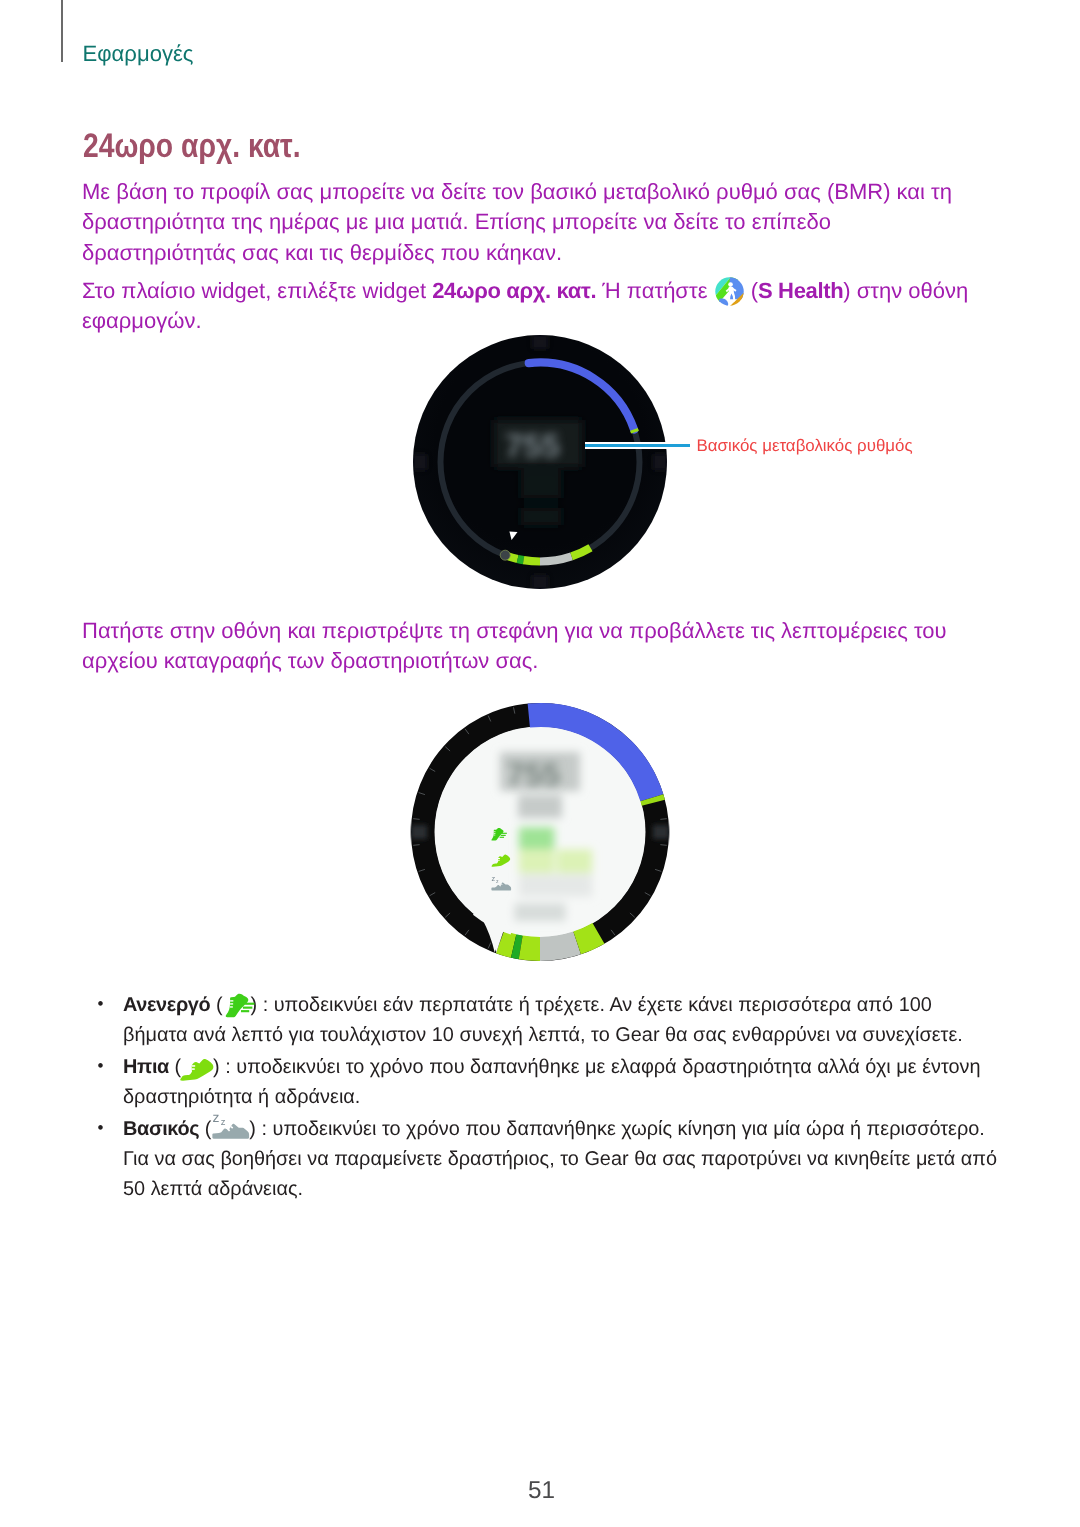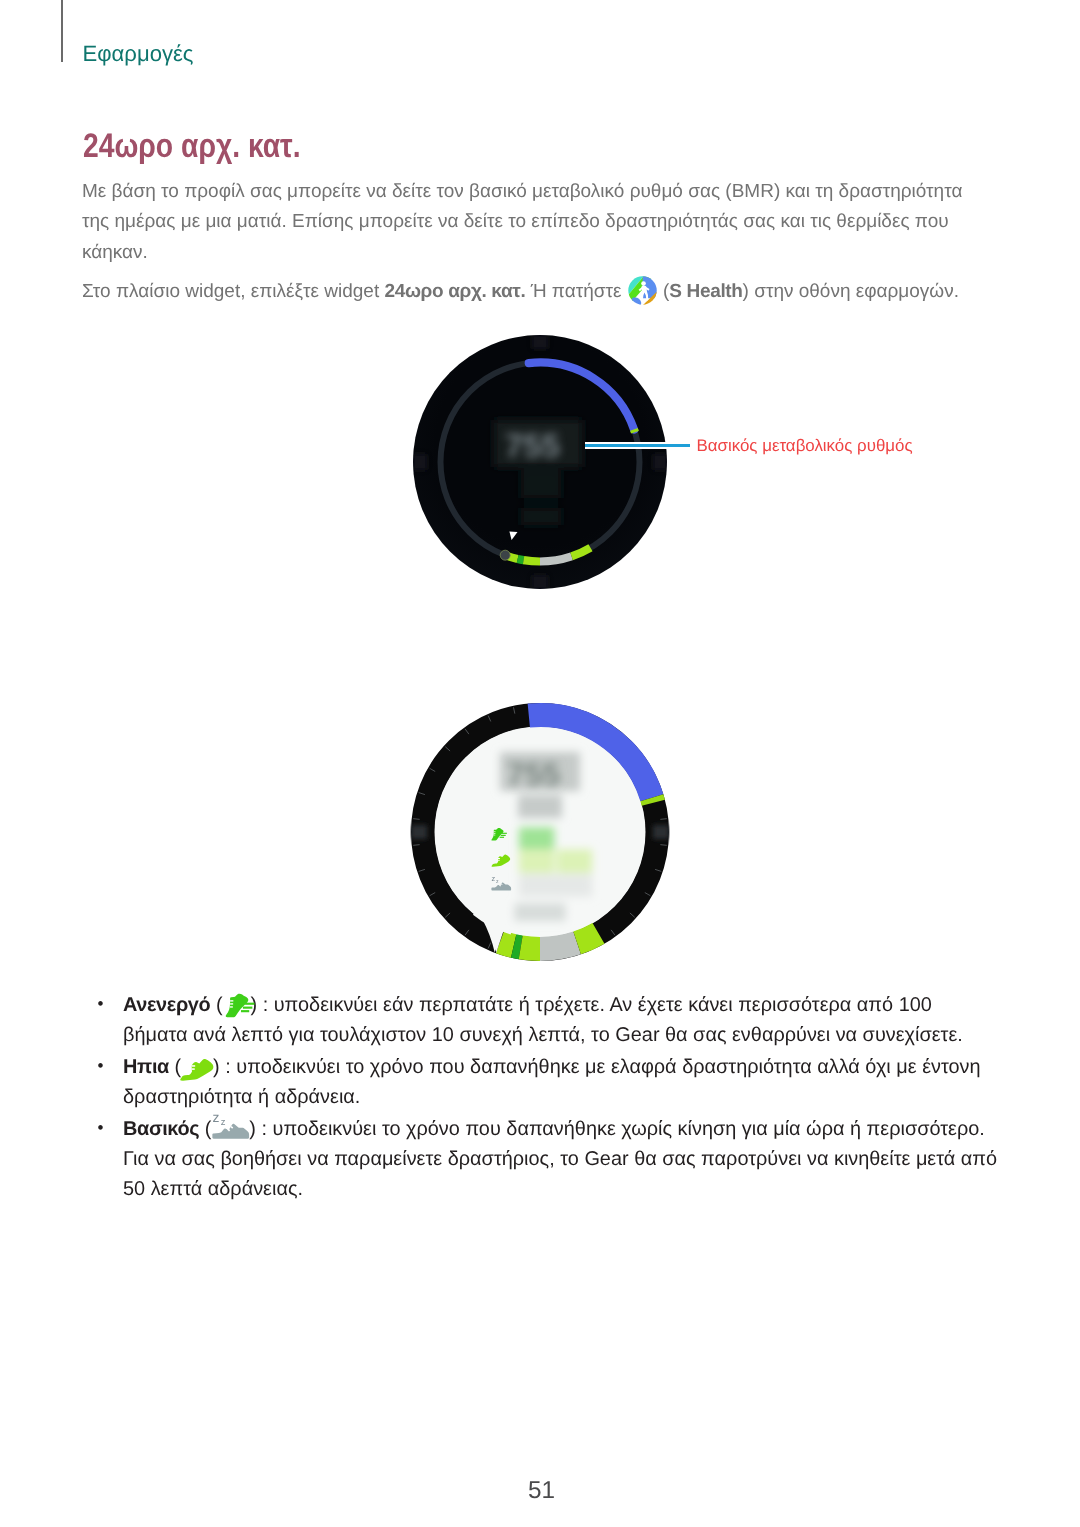--- a/index.html
+++ b/index.html
@@ -9,21 +9,21 @@
   .page{position:relative;width:1080px;height:1527px;overflow:hidden;background:#fff;}
 
   .hdr-rule{position:absolute;left:61px;top:0;width:2px;height:62px;background:#6b6b6b;}
   .hdr-label{position:absolute;left:82.5px;top:43px;font-size:22.1px;color:#0f766e;
              line-height:22px;white-space:nowrap;}
 
   .title{position:absolute;left:82.9px;top:128.5px;font-size:34px;font-weight:bold;
          color:#a05068;line-height:34px;white-space:nowrap;
          transform:scaleX(0.832);transform-origin:left top;}
 
-  .para{position:absolute;font-size:19px;color:#737373;line-height:30.3px;}
+  .para{position:absolute;font-size:22px;color:#a21caf;line-height:30.3px;}
   .p1{left:82px;top:177px;width:905px;}
   .p2{left:82px;top:276px;width:930px;}
   .p3{left:82px;top:616px;width:895px;}
 
   .b{font-weight:bold;letter-spacing:-0.35px;}
 
   .pagenum{position:absolute;left:0;top:1478.5px;width:1083px;text-align:center;
            font-size:24.3px;color:#4a4a4c;line-height:24px;}
 
   .bullets{position:absolute;left:123px;top:989.6px;width:878px;
@@ -136,20 +136,21 @@
 </g>
 <circle cx="94.2" cy="221.2" r="4.2" fill="#a3e217"></circle>
 <circle cx="94.2" cy="221.2" r="5.0" fill="#3c4347" stroke="#7a8a50" stroke-width="0.8"></circle>
 <path d="M98.4 197.4 L106.5 198.0 L100.6 206.0 Z" fill="#ffffff"></path>
 </svg>
 
   <div class="callout-white"></div>
   <div class="callout-line"></div>
   <div class="callout-text">Βασικός μεταβολικός ρυθμός</div>
 
+  <div class="para p3">Πατήστε στην οθόνη και περιστρέψτε τη στεφάνη για να προβάλλετε τις λεπτομέρειες του αρχείου καταγραφής των δραστηριοτήτων σας.</div>
 
   <svg class="watch2" viewBox="0 0 260 264" width="260" height="264" xmlns="http://www.w3.org/2000/svg">
 <defs>
 <filter id="w2b" x="-40%" y="-40%" width="180%" height="180%">
           <feGaussianBlur stdDeviation="4.2"></feGaussianBlur>
         </filter>
 <filter id="w2bt" x="-40%" y="-40%" width="180%" height="180%">
           <feGaussianBlur stdDeviation="4.2"></feGaussianBlur>
         </filter>
 <filter id="w2bs" x="-40%" y="-40%" width="180%" height="180%">

